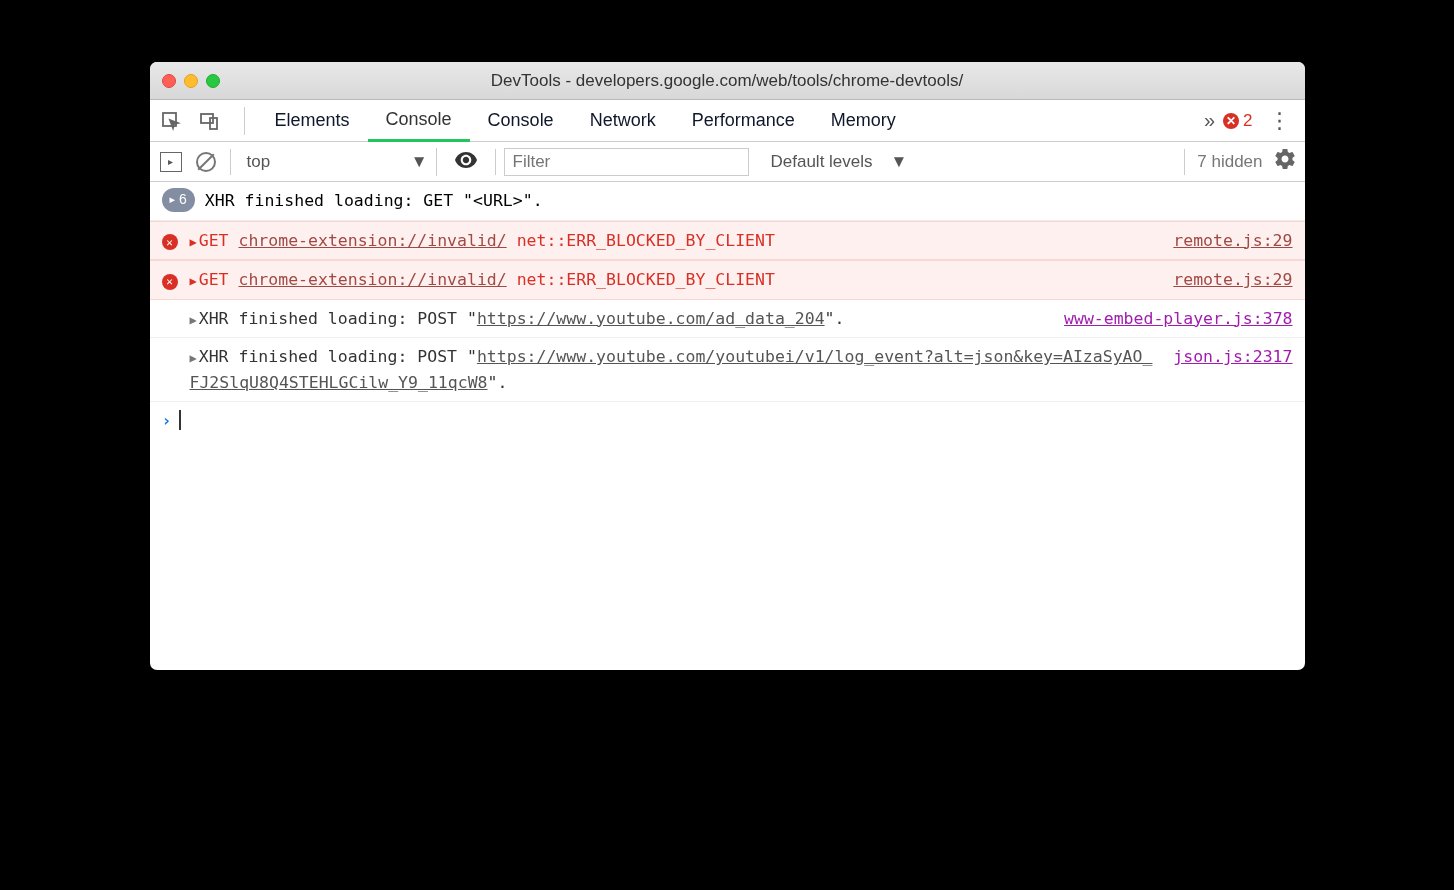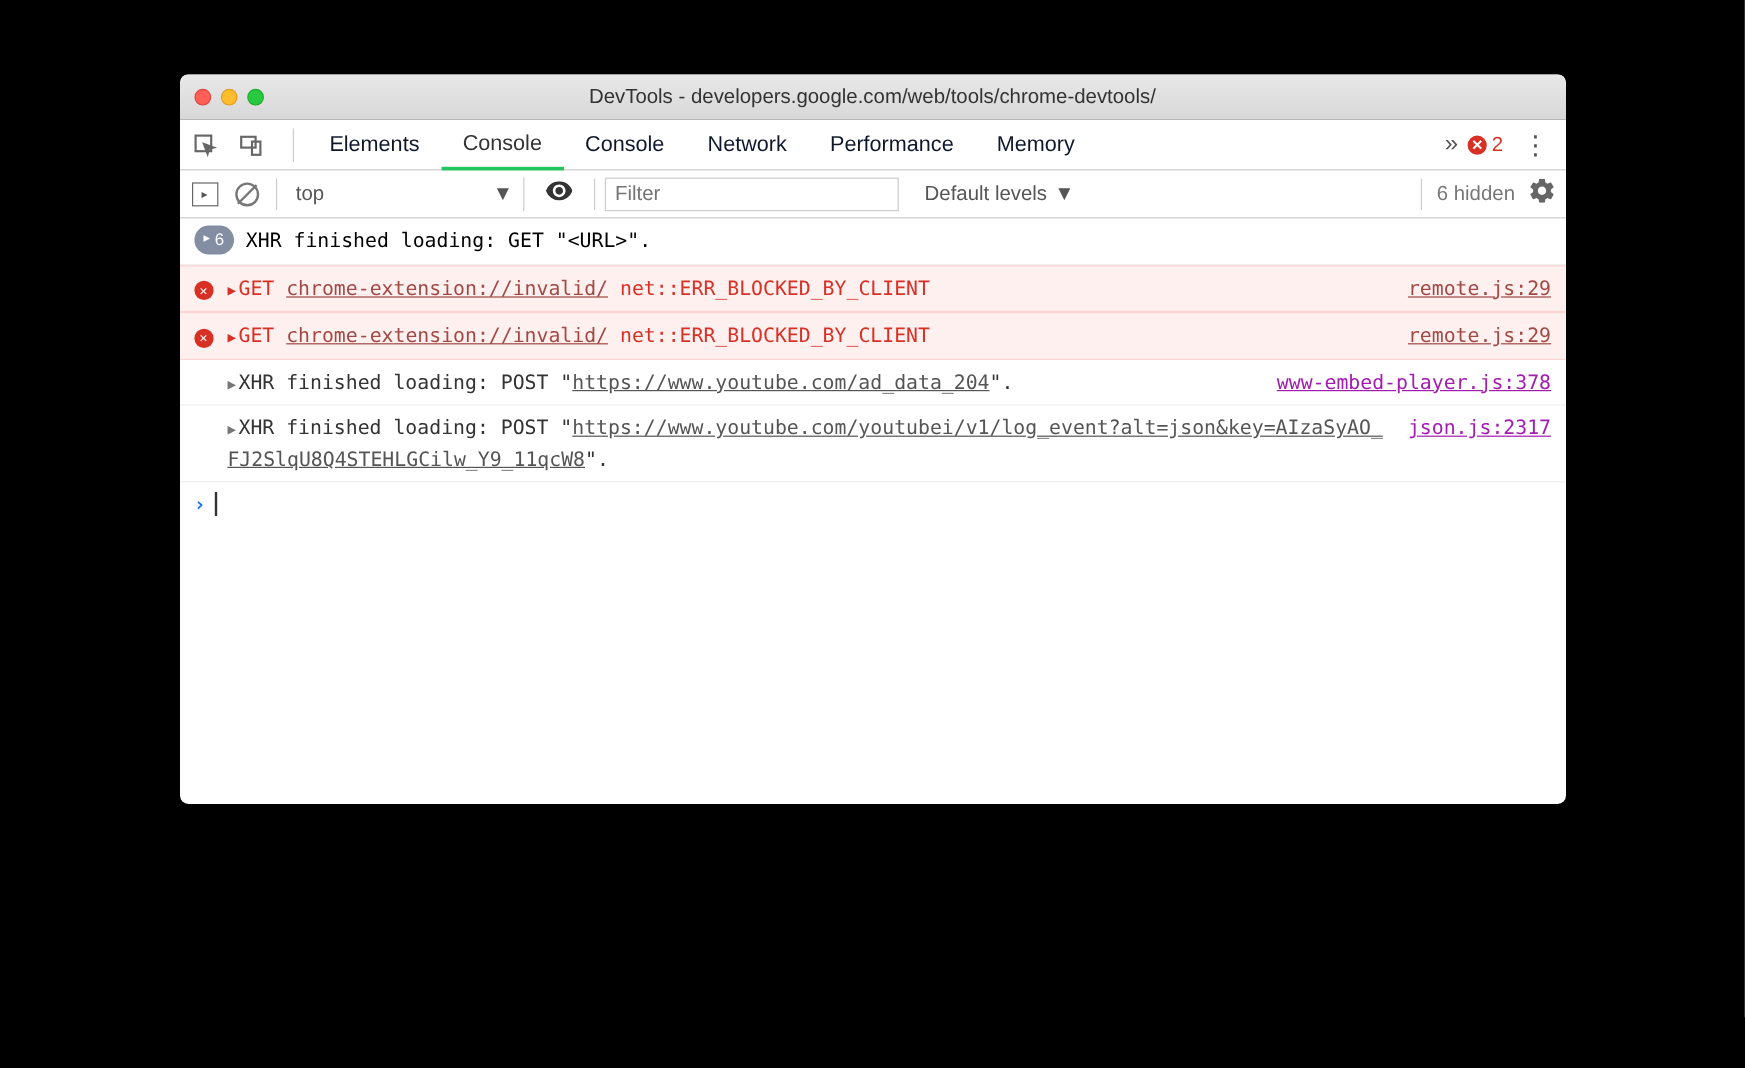--- a/index.html
+++ b/index.html
@@ -198,21 +198,21 @@
       width: 245px;
       padding: 0 8px;
       font-size: 17px;
       color: #888;
       background: #fff;
     }
     .levels-select {
       padding: 0 14px;
       display: flex;
       align-items: flex-start;
-      gap: 6px;
+      gap: 18px;
     }
     .toolbar-right {
       margin-left: auto;
       display: flex;
       align-items: center;
       gap: 12px;
     }
     .hidden-text {
       color: #777;
     }
@@ -393,21 +393,21 @@
         </svg>
     </span>
     <span class="tb-divider"></span>
     <input class="filter-input" placeholder="Filter" style="">
     <div class="levels-select">
       <span>Default levels</span>
       <span>▼</span>
     </div>
     <div class="toolbar-right">
       <span class="tb-divider"></span>
-      <span class="hidden-text">6 hidden</span>
+      <span class="hidden-text">7 hidden</span>
       <span class="gear-icon">
         <svg width="20" height="20" viewBox="0 0 20 20" fill="#666">
             <path d="M17.4 11c.04-.33.07-.66.07-1s-.03-.67-.07-1l2.1-1.65c.19-.15.24-.42.12-.64l-2-3.46c-.12-.22-.39-.3-.61-.22l-2.49 1c-.52-.4-1.08-.73-1.69-.98l-.38-2.65C12.43.18 12.23 0 12 0H8c-.23 0-.43.18-.45.4l-.38 2.65c-.61.25-1.17.59-1.69.98l-2.49-1c-.23-.09-.49 0-.61.22l-2 3.46c-.13.22-.07.49.12.64L2.6 9c-.04.33-.07.66-.07 1s.03.67.07 1l-2.1 1.65c-.19.15-.24.42-.12.64l2 3.46c.12.22.39.3.61.22l2.49-1c.52.4 1.08.73 1.69.98l.38 2.65c.02.22.22.4.45.4h4c.23 0 .43-.18.45-.4l.38-2.65c.61-.25 1.17-.58 1.69-.98l2.49 1c.23.09.49 0 .61-.22l2-3.46c.12-.22.07-.49-.12-.64L17.4 11zM10 13.5c-1.93 0-3.5-1.57-3.5-3.5S8.07 6.5 10 6.5s3.5 1.57 3.5 3.5-1.57 3.5-3.5 3.5z"></path>
           </svg>
       </span>
     </div>
   </div>
 
   <div class="console-body">
     <div class="log-row">

